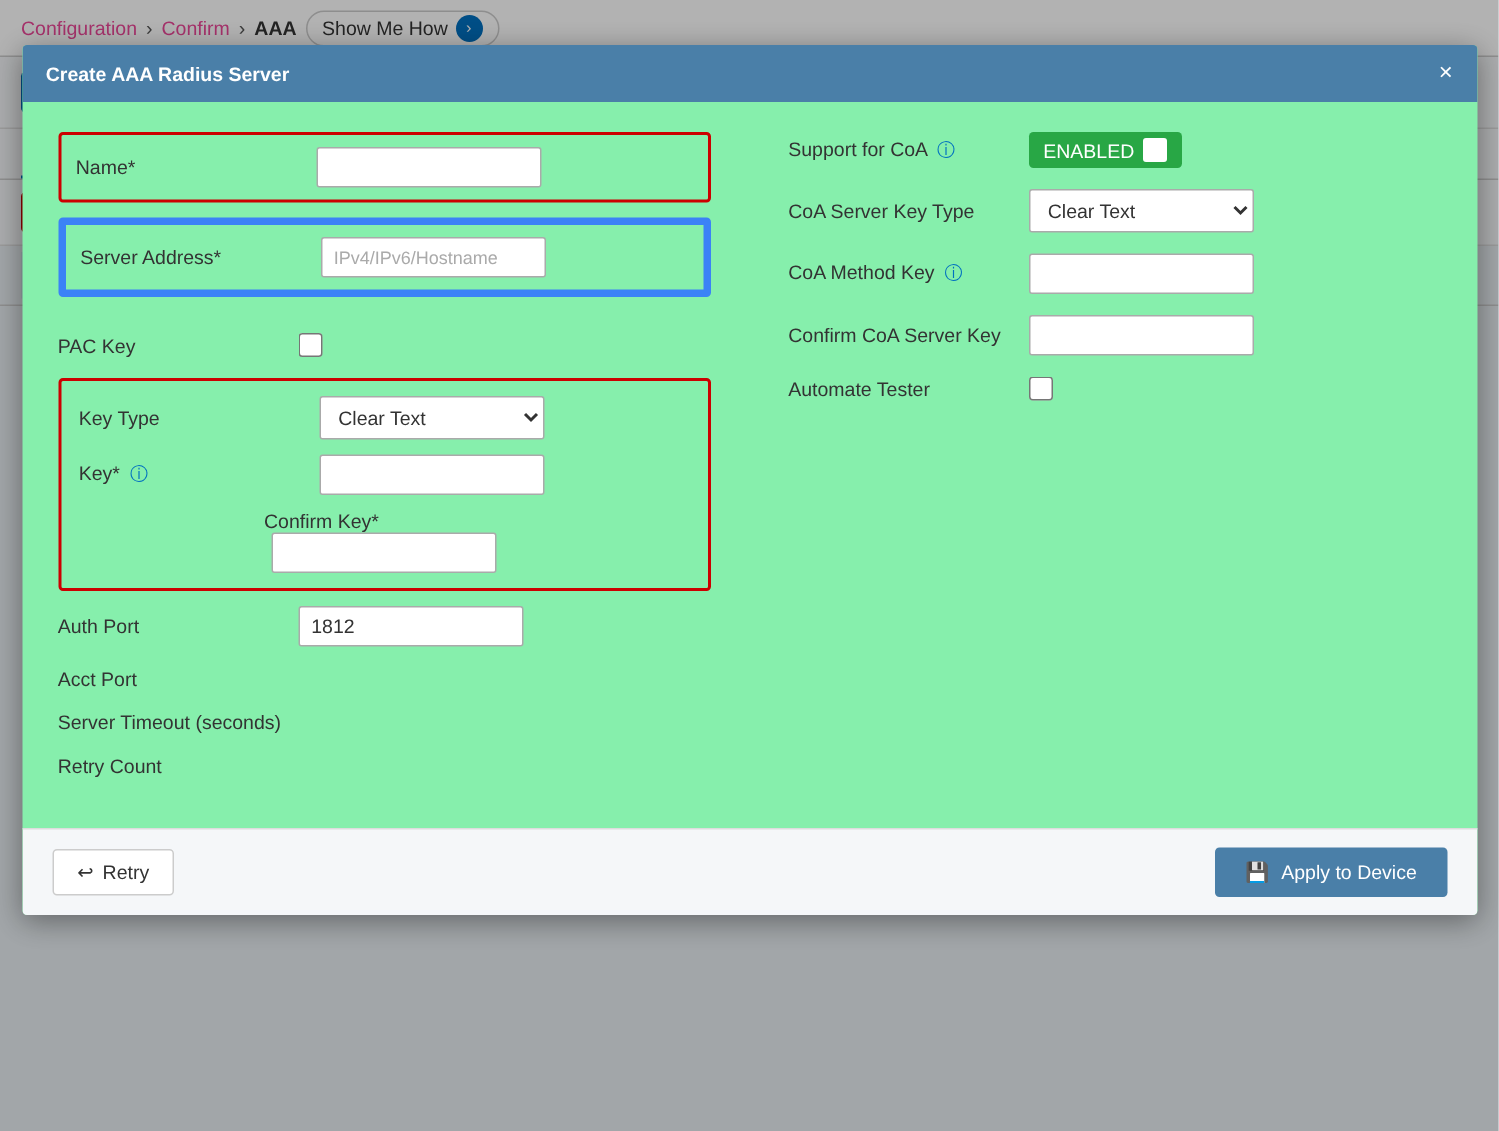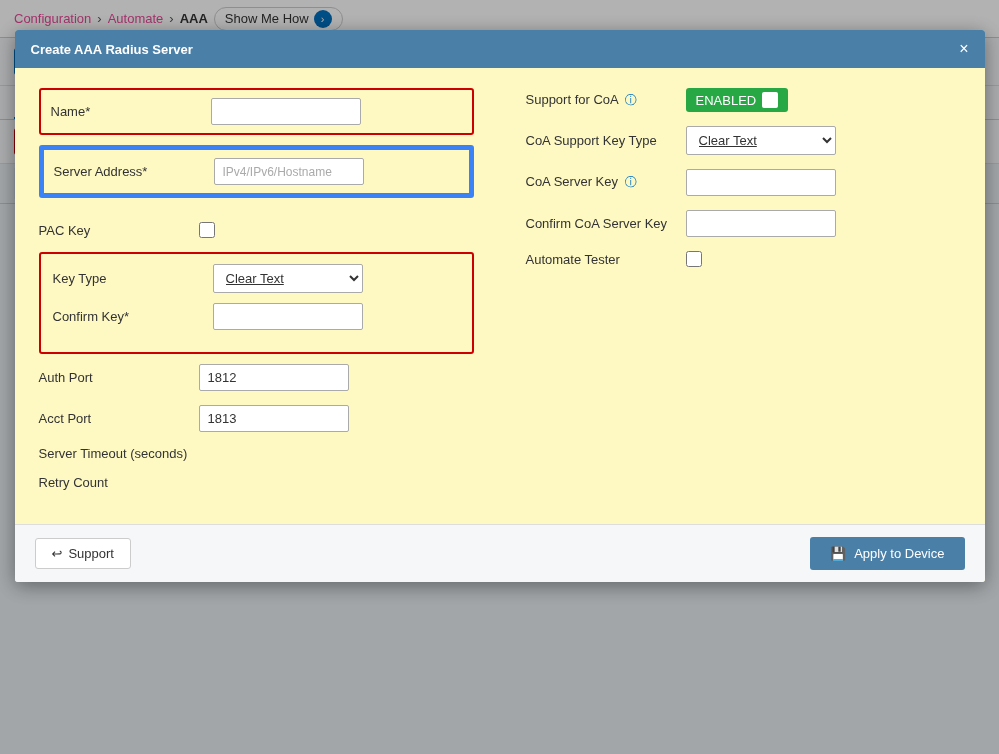--- a/index.html
+++ b/index.html
@@ -154,21 +154,21 @@
       background: rgba(0,0,0,0.3);
       display: flex;
       align-items: flex-start;
       justify-content: center;
       padding-top: 30px;
       z-index: 100;
     }
 
     
     .modal {
-      background: #fef9c3;
+      background: #86efac;
       width: 970px;
       border-radius: 3px;
       box-shadow: 0 4px 20px rgba(0,0,0,0.4);
       overflow: hidden;
     }
     .modal-header {
       background: #4a7fa8;
       color: #fff;
       padding: 10px 16px;
       font-size: 14px;
@@ -213,21 +213,20 @@
     .form-select {
       border: 1px solid #aaa;
       border-radius: 2px;
       padding: 5px 8px;
       font-size: 13px;
       color: #333;
       width: 150px;
       background: #fff;
       cursor: pointer;
       appearance: auto;
-      text-decoration: underline;
     }
     .toggle-enabled {
       background: #28a745;
       color: #fff;
       border: none;
       padding: 4px 10px;
       border-radius: 3px;
       font-size: 12px;
       cursor: pointer;
       display: flex;
@@ -295,21 +294,21 @@
       align-items: center;
       padding: 0 14px;
     }
   </style>
 </head>
 <body>
 
 <div class="top-nav">
   <span class="nav-link">Configuration</span>
   <span class="nav-separator">›</span>
-  <span class="nav-link">Automate</span>
+  <span class="nav-link">Confirm</span>
   <span class="nav-separator">›</span>
   <span class="nav-current">AAA</span>
   <button class="show-me-btn">
     <span>Show Me How</span>
     <span class="arrow-circle">›</span>
   </button>
 </div>
 
 <div class="toolbar-area">
   <button class="aaa-wizard-btn">+ AAA Wizard</button>
@@ -368,34 +367,40 @@
         </div>
 
         <div style="border:2px solid #c00; border-radius:3px; padding:10px 12px; margin-bottom:10px;">
           <div class="form-group" style="margin-bottom:10px;">
             <span class="form-label">Key Type</span>
             <select class="form-select">
               <option>Clear Text</option>
               <option>Encrypted</option>
             </select>
           </div>
-          <div class="form-group" style="margin-bottom:12px;">
+          <div class="form-group" style="margin-bottom:10px;">
+            <span class="form-label">
+              <span>Key*</span>
+              <span class="info-icon">ⓘ</span>
+            </span>
+            <input class="form-input" type="password" style="">
+          </div>
+          <div class="form-group" style="margin-bottom:0;flex-direction:column;">
             <span class="form-label">Confirm Key*</span>
             <input class="form-input" type="password" style="">
           </div>
         </div>
 
         <div class="form-group">
           <span class="form-label">Auth Port</span>
           <input class="form-input" type="text" value="1812" style="">
         </div>
 
         <div class="form-group">
           <span class="form-label">Acct Port</span>
-          <input class="form-input" type="text" value="1813" style="">
         </div>
 
         <div class="form-group">
           <span class="form-label">Server Timeout (seconds)</span>
         </div>
 
         <div class="form-group">
           <span class="form-label">Retry Count</span>
         </div>
 
@@ -408,30 +413,30 @@
             <span>Support for CoA</span>
             <span class="info-icon">ⓘ</span>
           </span>
           <button class="toggle-enabled">
             <span>ENABLED</span>
             <span class="toggle-dot"></span>
           </button>
         </div>
 
         <div class="form-group">
-          <span class="form-label">CoA Support Key Type</span>
+          <span class="form-label">CoA Server Key Type</span>
           <select class="form-select">
             <option>Clear Text</option>
             <option>Encrypted</option>
           </select>
         </div>
 
         <div class="form-group">
           <span class="form-label">
-            <span>CoA Server Key</span>
+            <span>CoA Method Key</span>
             <span class="info-icon">ⓘ</span>
           </span>
           <input class="form-input" type="password" style="">
         </div>
 
         <div class="form-group">
           <span class="form-label">Confirm CoA Server Key</span>
           <input class="form-input" type="password" style="">
         </div>
 
@@ -439,21 +444,21 @@
           <span class="form-label">Automate Tester</span>
           <input type="checkbox" class="checkbox-input" style="">
         </div>
 
       </div>
     </div>
 
     <div class="modal-footer">
       <button class="cancel-btn">
         <span>↩</span>
-        <span>Support</span>
+        <span>Retry</span>
       </button>
       <button class="apply-btn">
         <span>💾</span>
         <span>Apply to Device</span>
       </button>
     </div>
   </div>
 </div>
 
 </body></html>

